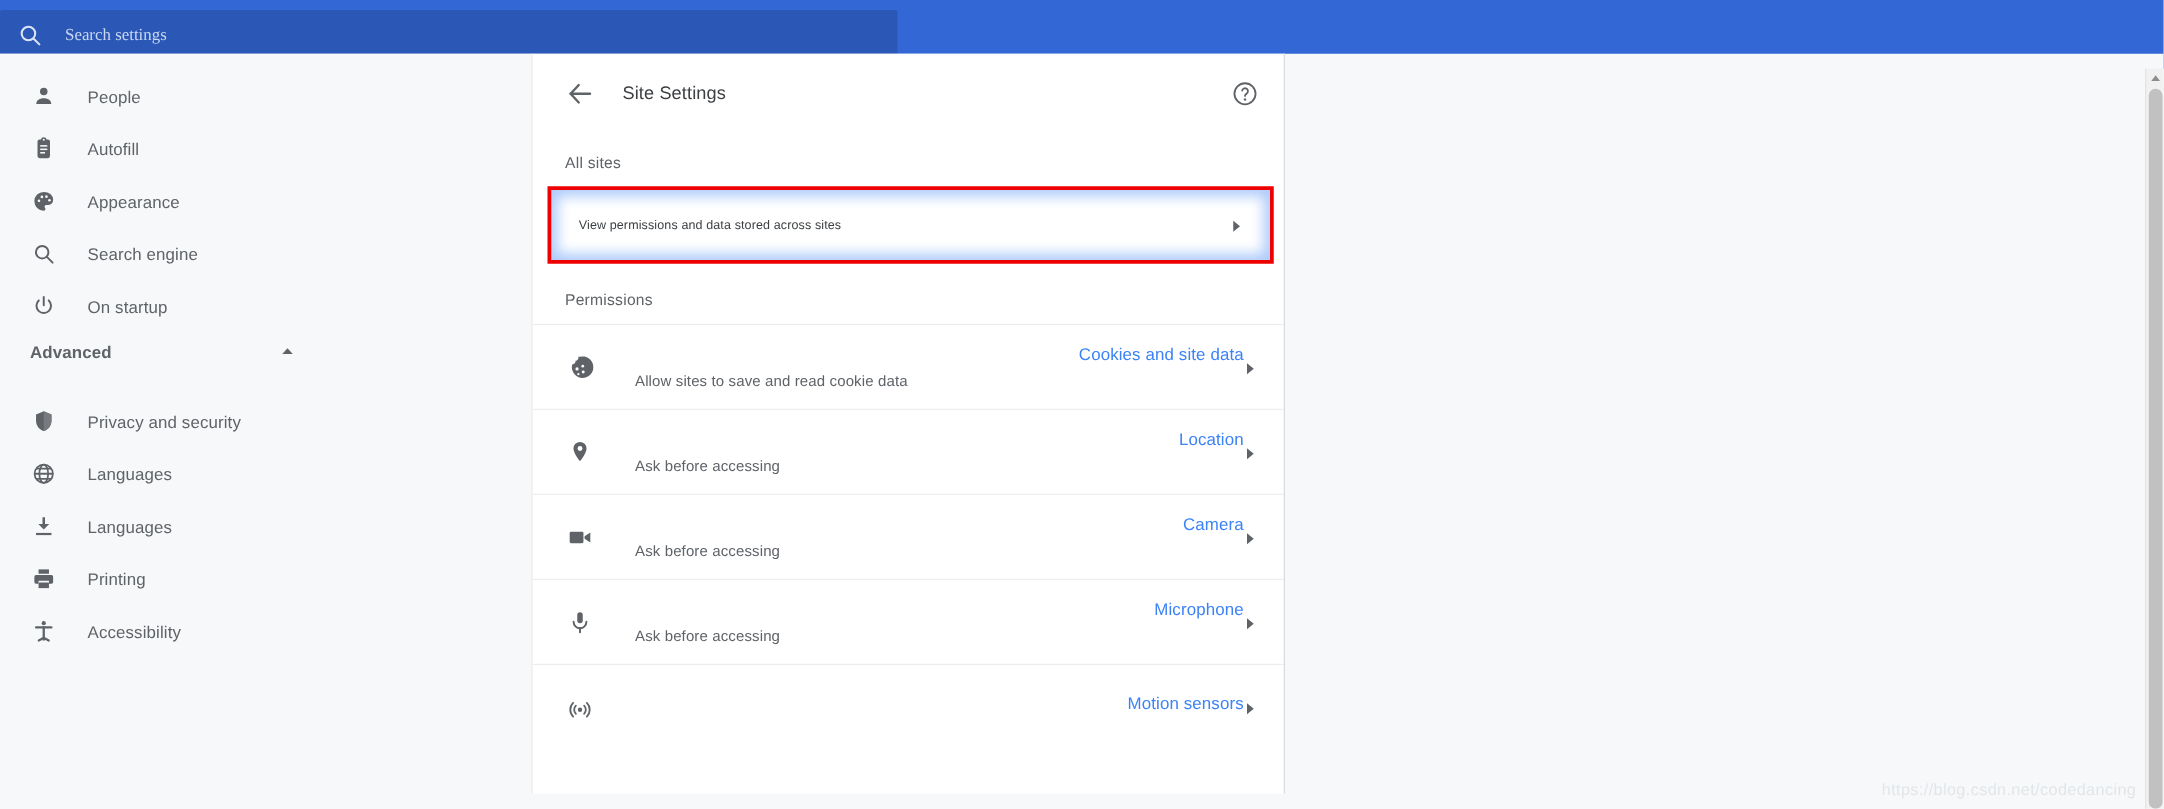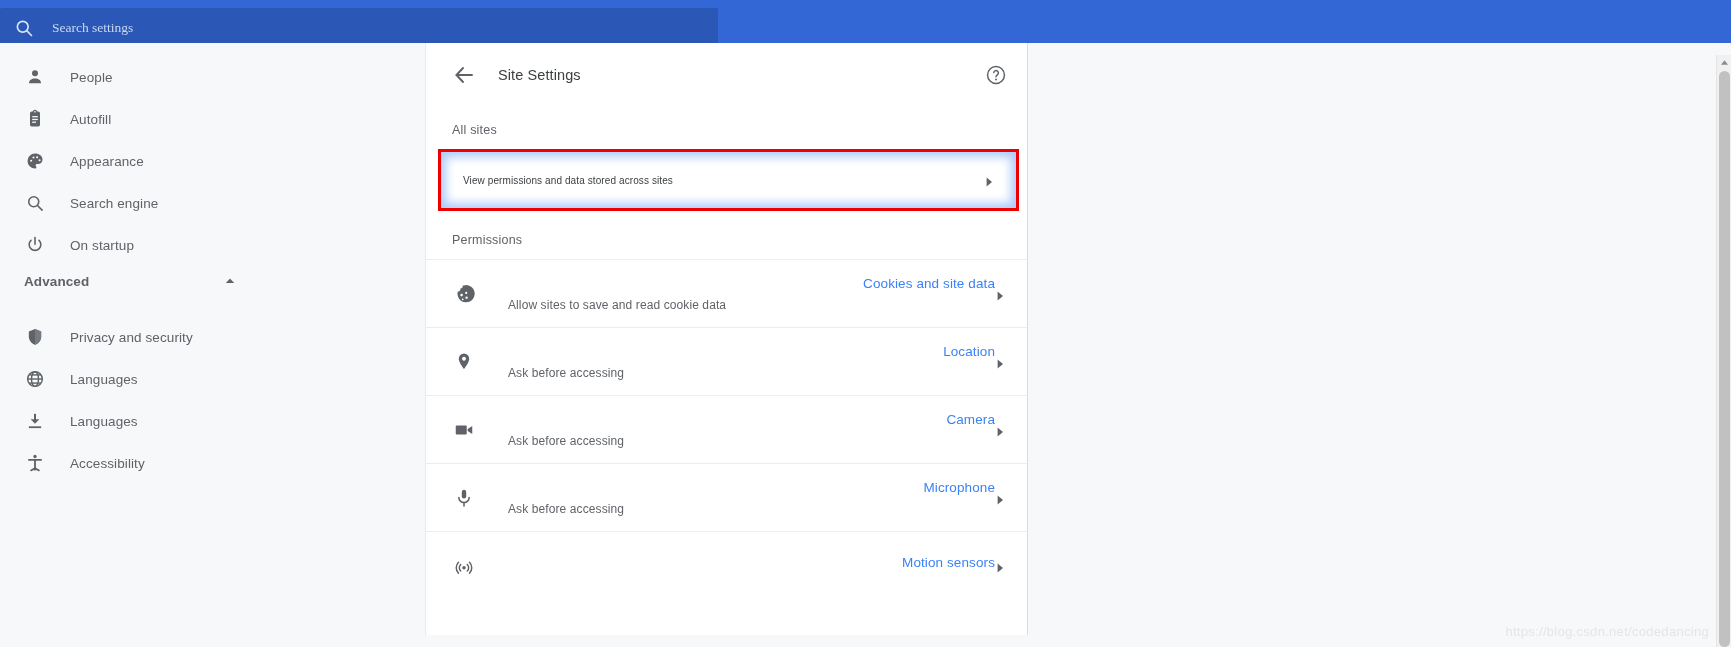--- a/index.html
+++ b/index.html
@@ -231,20 +231,30 @@
         <span class="ico">
           <svg viewBox="0 0 24 24" width="20" height="20" fill="#5f6368">
             <rect x="10.8" y="3.4" width="2.4" height="8"></rect>
             <path d="M12 15.2l5.2-5.4H6.8z"></path>
             <rect x="4.6" y="18.4" width="14.8" height="2.1"></rect>
           </svg>
         </span>
         <span class="lbl">Languages</span>
       </div>
 
+      <div class="navitem">
+        <span class="ico">
+          <svg viewBox="0 0 24 24" width="20" height="20" fill="#5f6368">
+            <rect x="7" y="3" width="10" height="4.2"></rect>
+            <path d="M4.6 8.4h14.8a1.6 1.6 0 011.6 1.6v5.2a1.6 1.6 0 01-1.6 1.6H17v-3H7v3H4.6A1.6 1.6 0 013 15.2V10a1.6 1.6 0 011.6-1.6z"></path>
+            <rect x="7" y="15.6" width="10" height="5.4"></rect>
+          </svg>
+        </span>
+        <span class="lbl">Printing</span>
+      </div>
 
       <div class="navitem">
         <span class="ico">
           <svg viewBox="0 0 24 24" width="20" height="20" fill="#5f6368">
             <circle cx="12" cy="4.2" r="2"></circle>
             <rect x="3.6" y="7.3" width="16.8" height="2.1" rx="1"></rect>
             <rect x="10.9" y="7.3" width="2.2" height="13.6"></rect>
             <rect x="5.9" y="18.8" width="6.6" height="2.1" rx="1" transform="rotate(-28 9.2 19.8)"></rect>
             <rect x="11.5" y="18.8" width="6.6" height="2.1" rx="1" transform="rotate(28 14.8 19.8)"></rect>
           </svg>

